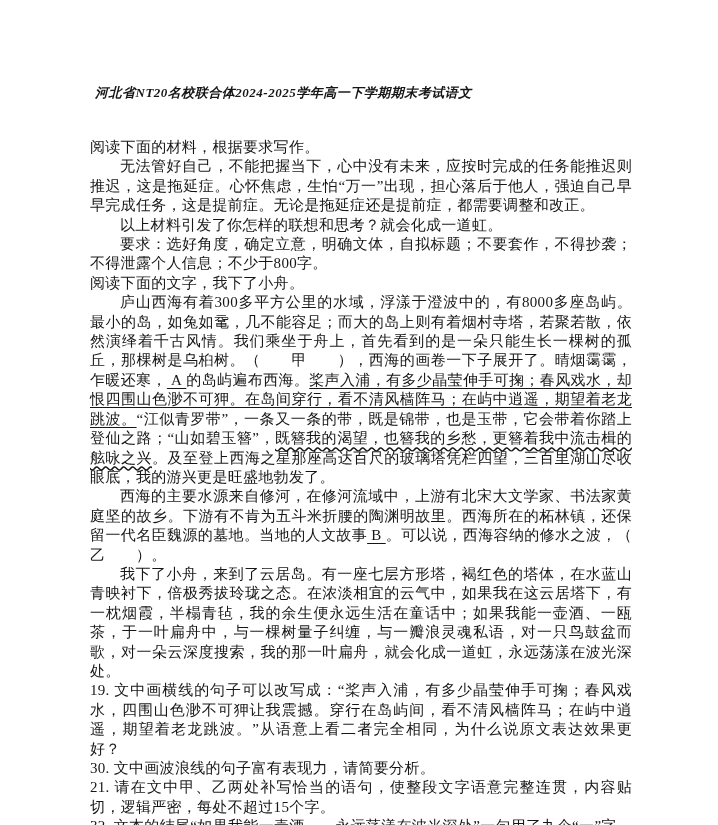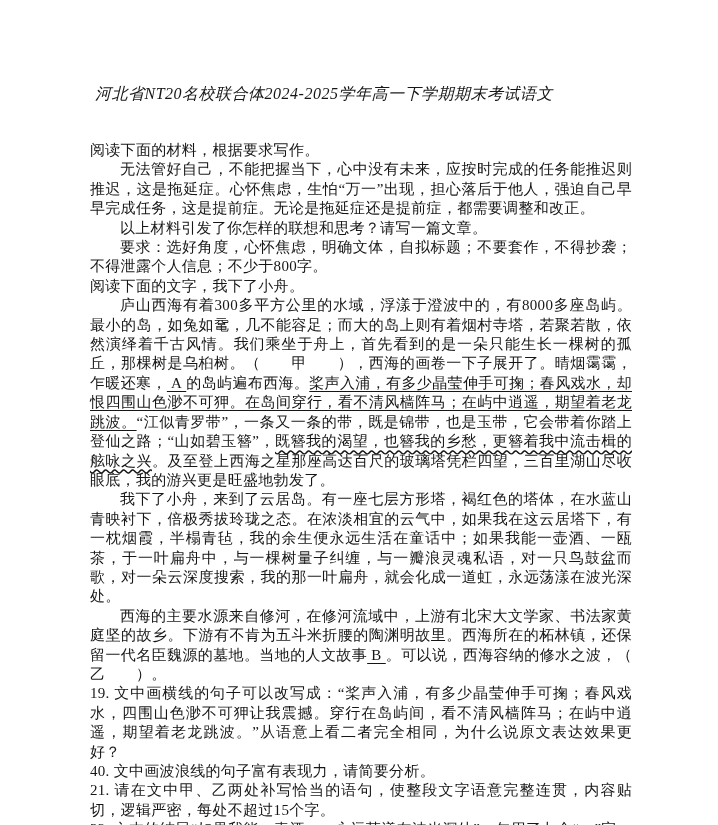--- a/index.html
+++ b/index.html
@@ -15,22 +15,22 @@
     color: #161616;
   }
   .page {
     box-sizing: border-box;
     width: 718px;
     height: 825px;
     padding: 84px 86px 20px 90px;
     background: #ffffff;
   }
   .doc-title {
-    font-size: 16px;
-    font-weight: normal;
+    font-size: 13px;
+    font-weight: bold;
     font-style: italic;
     letter-spacing: 0.5px;
     margin: 0 0 0 5px;
     padding: 0;
     white-space: nowrap;
   }
   .body-text {
     margin-top: 36px;
   }
   .para {
@@ -64,35 +64,35 @@
 <div class="page">
 
   <h1 class="doc-title">河北省NT20名校联合体2024-2025学年高一下学期期末考试语文</h1>
 
   <div class="body-text">
 
     <p class="para"><span>阅读下面的材料，根据要求写作。</span></p>
 
     <p class="para indent"><span>无法管好自己，不能把握当下，心中没有未来，应按时完成的任务能推迟则推迟，这是拖延症。心怀焦虑，生怕“万一”出现，担心落后于他人，强迫自己早早完成任务，这是提前症。无论是拖延症还是提前症，都需要调整和改正。</span></p>
 
-    <p class="para indent"><span>以上材料引发了你怎样的联想和思考？请写一篇文章。</span></p>
+    <p class="para indent"><span>以上材料引发了你怎样的联想和思考？就会化成一道虹。</span></p>
 
-    <p class="para indent"><span>要求：选好角度，心怀焦虑，明确文体，自拟标题；不要套作，不得抄袭；不得泄露个人信息；不少于800字。</span></p>
+    <p class="para indent"><span>要求：选好角度，确定立意，明确文体，自拟标题；不要套作，不得抄袭；不得泄露个人信息；不少于800字。</span></p>
 
     <p class="para"><span>阅读下面的文字，我下了小舟。</span></p>
 
     <p class="para indent"><span>庐山西海有着300多平方公里的水域，浮漾于澄波中的，有8000多座岛屿。最小的岛，如兔如鼋，几不能容足；而大的岛上则有着烟村寺塔，若聚若散，依然演绎着千古风情。我们乘坐于舟上，首先看到的是一朵只能生长一棵树的孤丘，那棵树是乌桕树。（　　甲　　），西海的画卷一下子展开了。晴烟霭霭，乍暖还寒，</span><span class="blank">&nbsp;A&nbsp;</span><span>的岛屿遍布西海。</span><span class="u">桨声入浦，有多少晶莹伸手可掬；春风戏水，却恨四围山色渺不可狎。在岛间穿行，看不清风樯阵马；在屿中逍遥，期望着老龙跳波。</span><span>“江似青罗带”，一条又一条的带，既是锦带，也是玉带，它会带着你踏上登仙之路；“山如碧玉簪”，</span><span class="wavy">既簪我的渴望，也簪我的乡愁，更簪着我中流击楫的舷咏之兴</span><span>。及至登上西海之星那座高达百尺的玻璃塔凭栏四望，三百里湖山尽收眼底，我的游兴更是旺盛地勃发了。</span></p>
 
+    <p class="para indent"><span>西海的主要水源来自修河，在修河流域中，上游有北宋大文学家、书法家黄庭坚的故乡。下游有不肯为五斗米折腰的陶渊明故里。西海所在的柘林镇，还保留一代名臣魏源的墓地。当地的人文故事</span><span class="blank">&nbsp;B&nbsp;</span><span>。可以说，西海容纳的修水之波，（　　乙　　）。</span></p>
+
     <p class="para indent"><span>我下了小舟，来到了云居岛。有一座七层方形塔，褐红色的塔体，在水蓝山青映衬下，倍极秀拔玲珑之态。在浓淡相宜的云气中，如果我在这云居塔下，有一枕烟霞，半榻青毡，我的余生便永远生活在童话中；如果我能一壶酒、一瓯茶，于一叶扁舟中，与一棵树量子纠缠，与一瓣浪灵魂私语，对一只鸟鼓盆而歌，对一朵云深度搜索，我的那一叶扁舟，就会化成一道虹，永远荡漾在波光深处。</span></p>
-
-    <p class="para indent"><span>西海的主要水源来自修河，在修河流域中，上游有北宋大文学家、书法家黄庭坚的故乡。下游有不肯为五斗米折腰的陶渊明故里。西海所在的柘林镇，还保留一代名臣魏源的墓地。当地的人文故事</span><span class="blank">&nbsp;B&nbsp;</span><span>。可以说，西海容纳的修水之波，（　　乙　　）。</span></p>
 
 
     <p class="para"><span>19. 文中画横线的句子可以改写成：“桨声入浦，有多少晶莹伸手可掬；春风戏水，四围山色渺不可狎让我震撼。穿行在岛屿间，看不清风樯阵马；在屿中逍遥，期望着老龙跳波。”从语意上看二者完全相同，为什么说原文表达效果更好？</span></p>
 
-    <p class="para"><span>40. 文中画波浪线的句子富有表现力，请简要分析。</span></p>
+    <p class="para"><span>30. 文中画波浪线的句子富有表现力，请简要分析。</span></p>
 
     <p class="para"><span>21. 请在文中甲、乙两处补写恰当的语句，使整段文字语意完整连贯，内容贴切，逻辑严密，每处不超过15个字。</span></p>
 
     <p class="para"><span>32. 文本的结尾“如果我能一壶酒……永远荡漾在波光深处”一句用了九个“一”字，有何表</span></p>
 
   </div>
 </div>
 
 </body></html>

